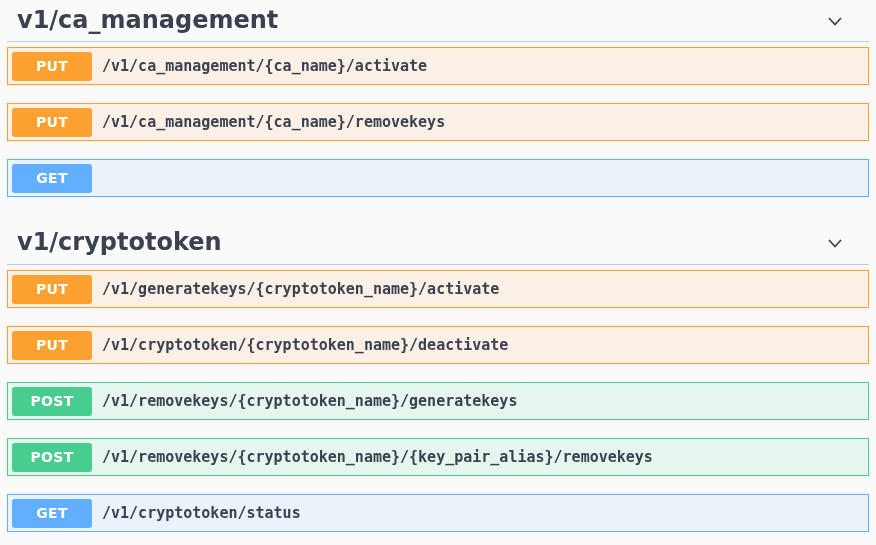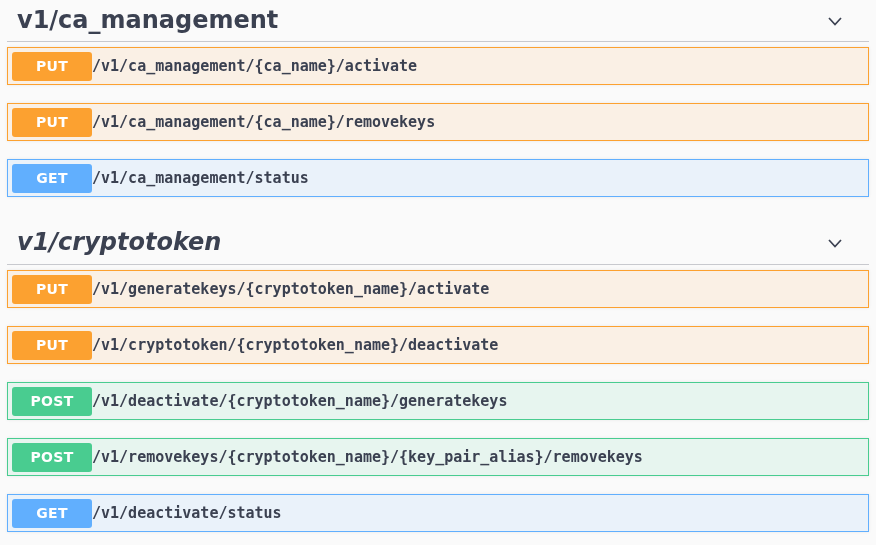--- a/index.html
+++ b/index.html
@@ -22,21 +22,20 @@
     justify-content: space-between;
     padding: 3px 24px 3px 10px;
     border-bottom: 1px solid #c8c9ce;
     margin-bottom: 5px;
     cursor: pointer;
   }
   .tag-header.second {
     padding-top: 10px;
     padding-bottom: 4px;
     margin-top: 18px;
-    font-style: italic;
   }
   .tag-title {
     margin: 0;
     font-size: 24px;
     line-height: 35px;
     font-weight: 700;
     color: #3b4151;
   }
   .chevron-btn {
     background: none;
@@ -67,20 +66,21 @@
     line-height: 29px;
     border-radius: 3px;
     text-align: center;
     font-size: 14px;
     font-weight: 700;
     letter-spacing: 0.3px;
     color: #ffffff;
     font-family: "DejaVu Sans", "Liberation Sans", sans-serif;
   }
   .op-path {
+    margin-left: 10px;
     font-family: "DejaVu Sans Mono", "Liberation Mono", monospace;
     font-weight: 700;
     font-size: 15px;
     color: #3b4151;
     white-space: nowrap;
   }
 </style>
 </head>
 <body>
 
@@ -97,21 +97,20 @@
       <div class="opblock" style="border-color: rgb(252, 161, 48); background: rgba(252, 161, 48, 0.1);">
         <span class="method-badge" style="background: rgb(252, 161, 48);">PUT</span>
         <span class="op-path">/v1/ca_management/{ca_name}/activate</span>
       </div>
       <div class="opblock" style="border-color: rgb(252, 161, 48); background: rgba(252, 161, 48, 0.1);">
         <span class="method-badge" style="background: rgb(252, 161, 48);">PUT</span>
         <span class="op-path">/v1/ca_management/{ca_name}/removekeys</span>
       </div>
       <div class="opblock" style="border-color: rgb(97, 175, 254); background: rgba(97, 175, 254, 0.1);">
         <span class="method-badge" style="background: rgb(97, 175, 254);">GET</span>
-        <span class="op-path">/v1/ca_management/status</span>
       </div>
     </section>
     <section>
       <div class="tag-header second">
         <h3 class="tag-title">v1/cryptotoken</h3>
         <button class="chevron-btn">
           <svg width="20" height="20" viewBox="0 0 20 20">
             <polyline points="4,7 10,13.5 16,7" fill="none" stroke="#3b4151" stroke-width="1.7"></polyline>
           </svg>
         </button>
@@ -119,24 +118,24 @@
       <div class="opblock" style="border-color: rgb(252, 161, 48); background: rgba(252, 161, 48, 0.1);">
         <span class="method-badge" style="background: rgb(252, 161, 48);">PUT</span>
         <span class="op-path">/v1/generatekeys/{cryptotoken_name}/activate</span>
       </div>
       <div class="opblock" style="border-color: rgb(252, 161, 48); background: rgba(252, 161, 48, 0.1);">
         <span class="method-badge" style="background: rgb(252, 161, 48);">PUT</span>
         <span class="op-path">/v1/cryptotoken/{cryptotoken_name}/deactivate</span>
       </div>
       <div class="opblock" style="border-color: rgb(73, 204, 144); background: rgba(73, 204, 144, 0.1);">
         <span class="method-badge" style="background: rgb(73, 204, 144);">POST</span>
-        <span class="op-path">/v1/deactivate/{cryptotoken_name}/generatekeys</span>
+        <span class="op-path">/v1/removekeys/{cryptotoken_name}/generatekeys</span>
       </div>
       <div class="opblock" style="border-color: rgb(73, 204, 144); background: rgba(73, 204, 144, 0.1);">
         <span class="method-badge" style="background: rgb(73, 204, 144);">POST</span>
         <span class="op-path">/v1/removekeys/{cryptotoken_name}/{key_pair_alias}/removekeys</span>
       </div>
       <div class="opblock" style="border-color: rgb(97, 175, 254); background: rgba(97, 175, 254, 0.1);">
         <span class="method-badge" style="background: rgb(97, 175, 254);">GET</span>
-        <span class="op-path">/v1/deactivate/status</span>
+        <span class="op-path">/v1/cryptotoken/status</span>
       </div>
     </section>
   </main>
 
 </body></html>

